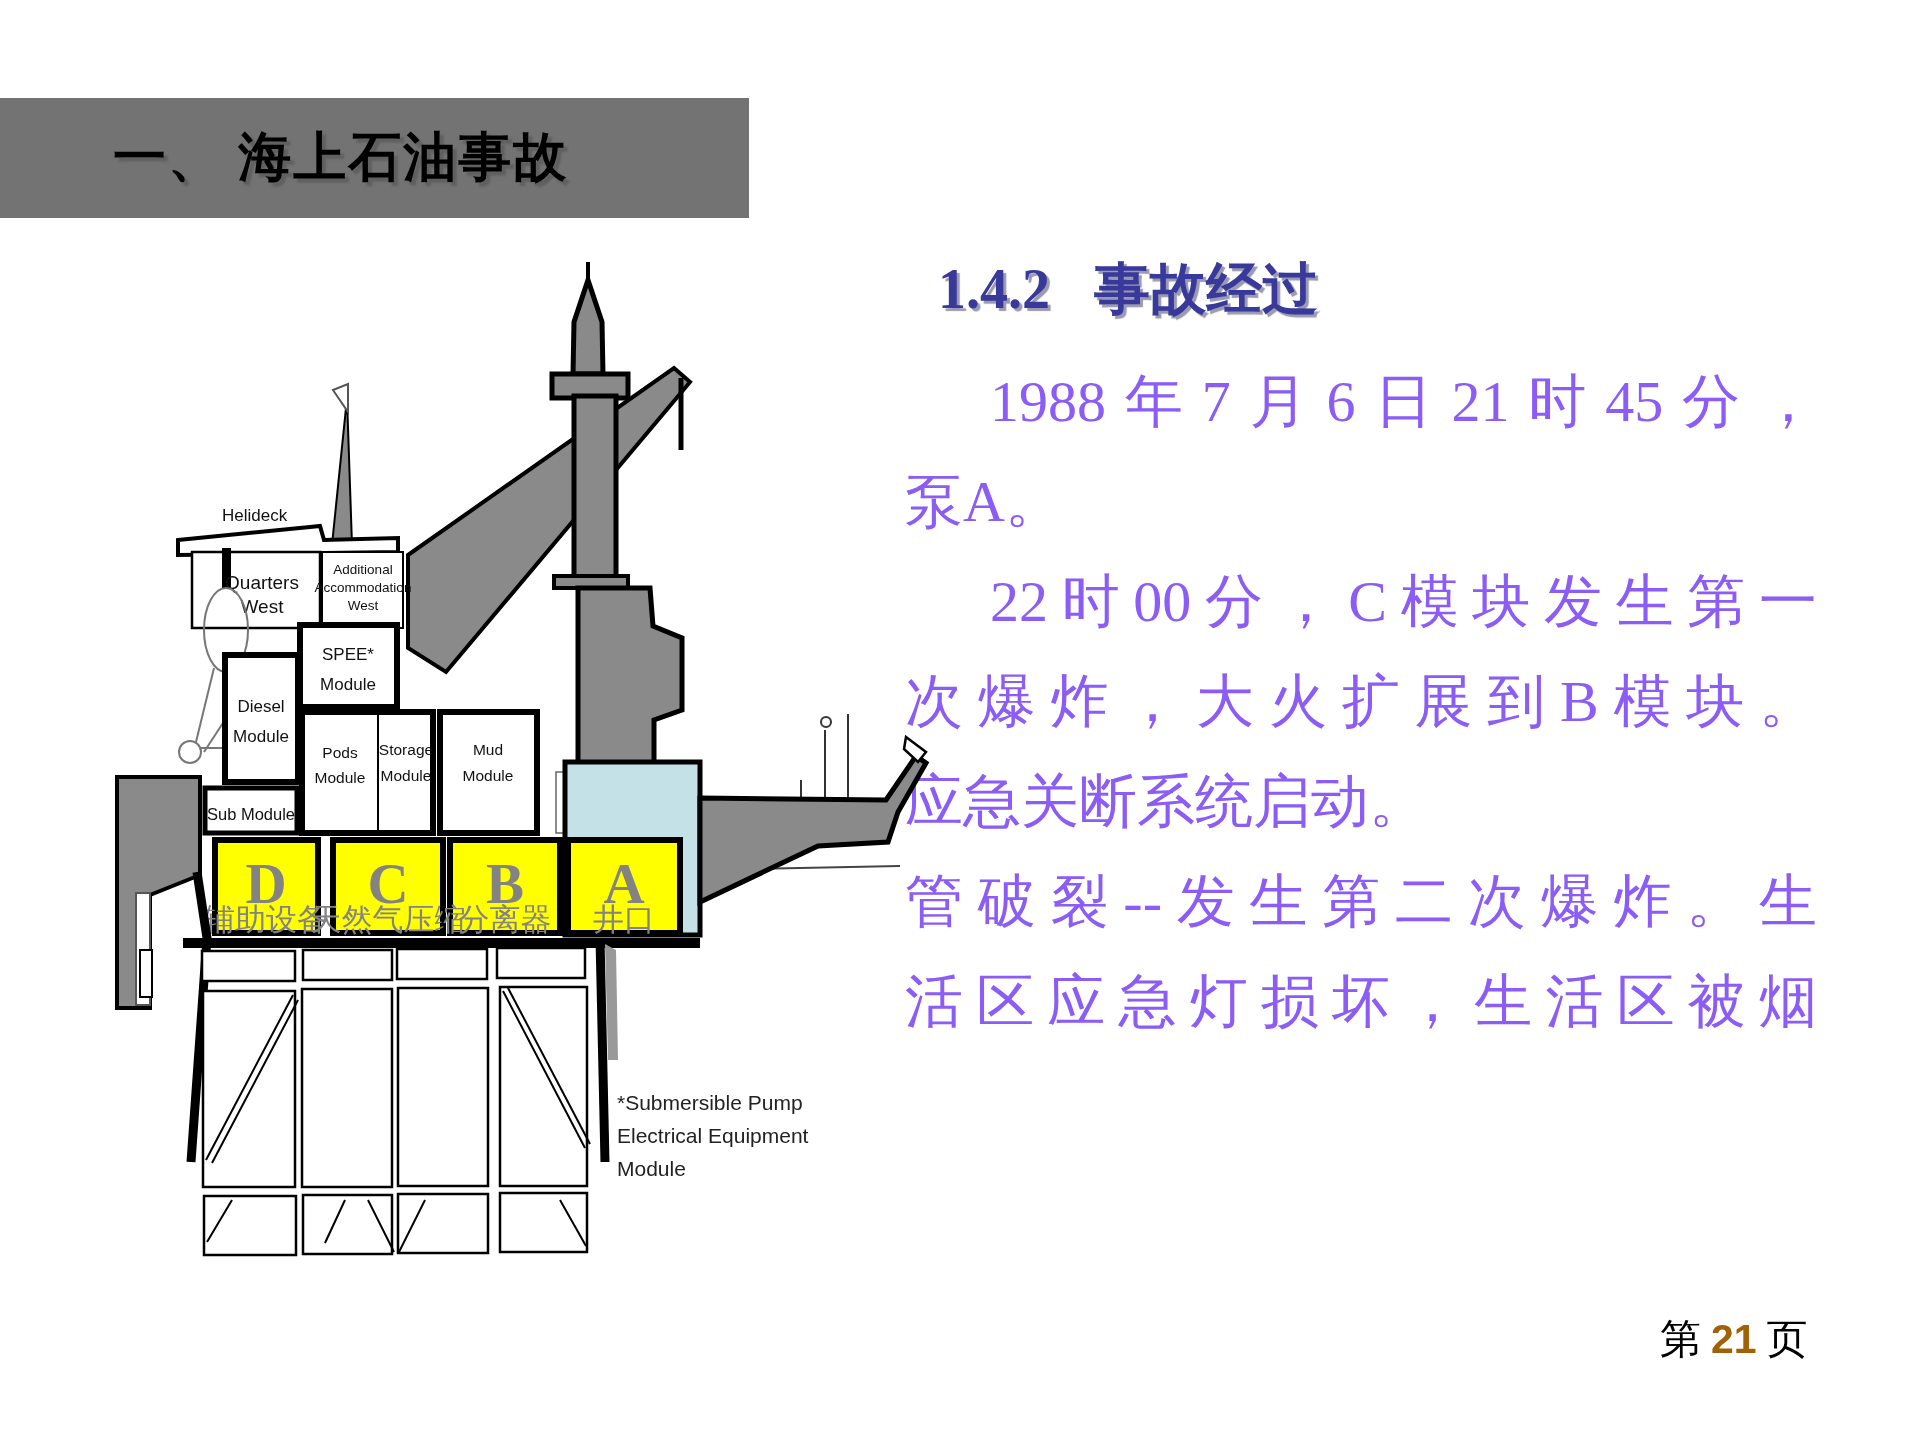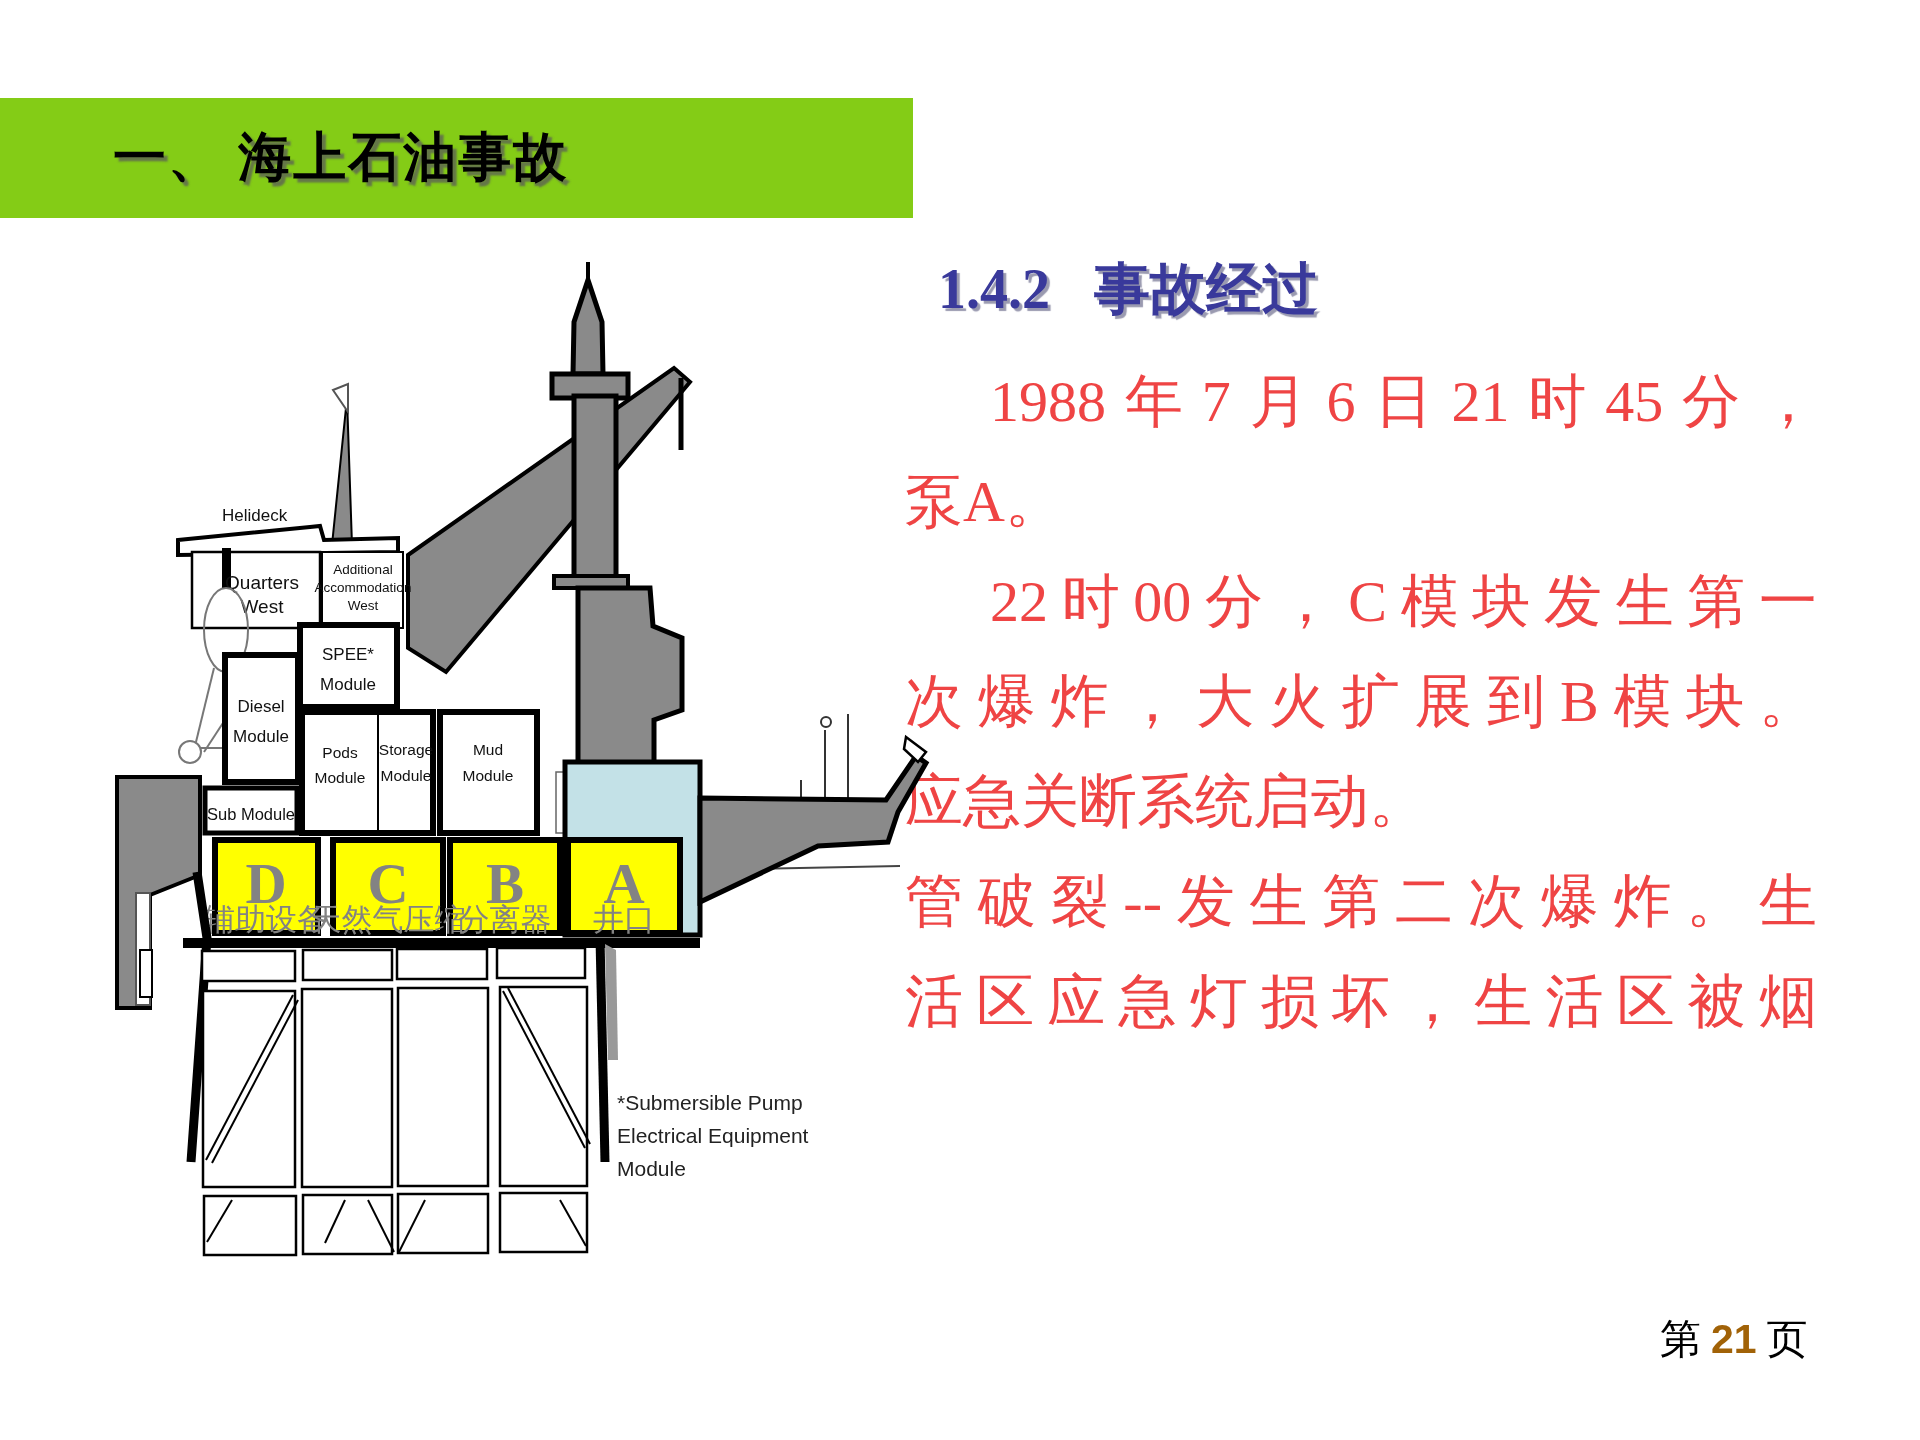--- a/index.html
+++ b/index.html
@@ -2,35 +2,35 @@
 <html><head>
 <meta charset="utf-8">
 <style>
   html,body{margin:0;padding:0;}
   body{
     width:1920px;height:1440px;position:relative;background:#ffffff;overflow:hidden;
     font-family:"Liberation Serif", serif;color:#111;
   }
   
   .banner{
-    position:absolute;left:0;top:98px;width:913px;height:120px;background:#84cc16;
+    position:absolute;left:0;top:98px;width:749px;height:120px;background:#737373;
   }
   .banner-title{
     position:absolute;left:113px;top:24px;font-size:53px;font-weight:900;color:#000;
     letter-spacing:2px;text-shadow:4px 4px 2px rgba(90,90,90,0.75);white-space:nowrap;
     font-family:"Liberation Serif", serif;
   }
   
   .section-heading{
     position:absolute;left:938px;top:252px;font-size:56px;font-weight:bold;color:#39399B;
     text-shadow:3px 3px 1px #9a9ab0;white-space:nowrap;
   }
   .section-heading .gap{margin-left:44px;}
   .body-text{
-    position:absolute;left:905px;top:352px;width:912px;font-size:58px;color:#ef4444;
+    position:absolute;left:905px;top:352px;width:912px;font-size:58px;color:#8b5cf6;
   }
   .bline{height:100px;line-height:100px;white-space:nowrap;}
   .bline.jl{text-align:justify;text-align-last:justify;white-space:normal;}
   .bline.ind{text-indent:85px;}
   
   .page-footer{
     position:absolute;left:1660px;top:1312px;font-size:41px;color:#000;white-space:nowrap;
     font-family:"Liberation Serif", serif;
   }
   .page-footer .num{color:#a16207;font-weight:bold;margin:0 10px;font-family:"Liberation Sans",sans-serif;}

